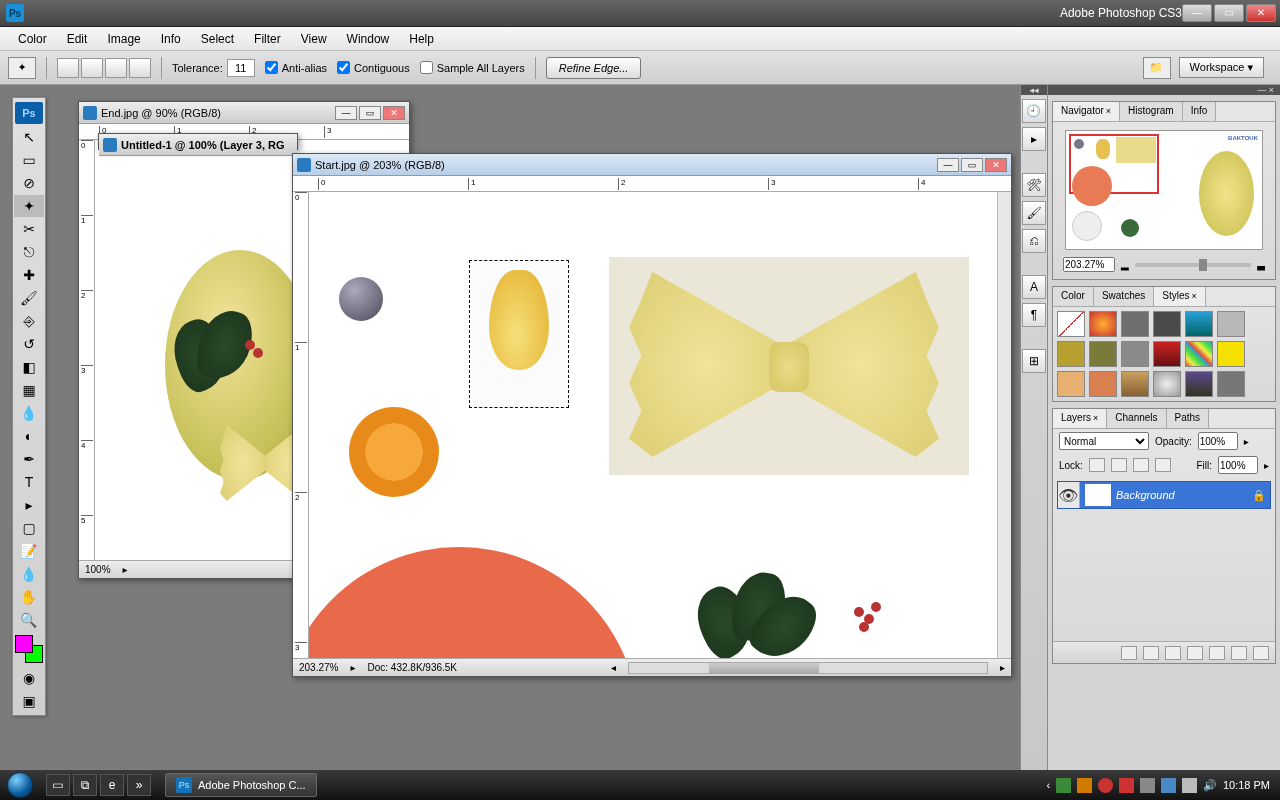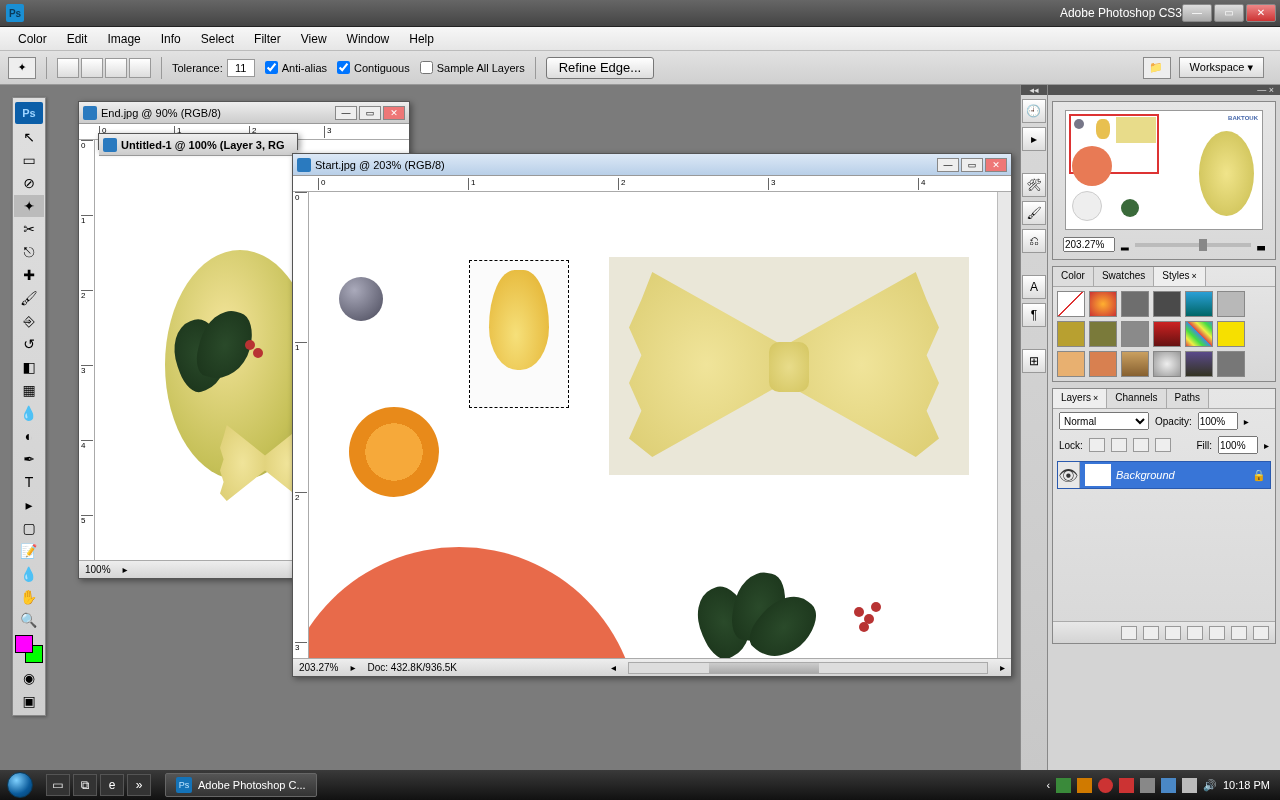--- a/index.html
+++ b/index.html
@@ -17,21 +17,21 @@
 .menubar { height: 24px; background: linear-gradient(#f7f7f7,#e6e6e6); display:flex; align-items:center; font-size:12px; padding-left:8px; border-bottom:1px solid #bbb;}
 .menubar span { padding: 3px 10px; cursor:pointer; }
 
 
 .optbar { height: 34px; background: linear-gradient(#e2e2e2,#cfcfcf); display:flex; align-items:center; font-size:11px; padding:0 8px; border-bottom:1px solid #999; gap:10px;}
 .optbar .tool-icon { width:28px; height:22px; border:1px solid #888; background:#eee; display:flex; align-items:center; justify-content:center;}
 .optbar .sep { width:1px; height:22px; background:#999; }
 .optbar .icon-btn { width:22px; height:20px; border:1px solid #999; background:linear-gradient(#fff,#ddd); cursor:pointer; display:inline-block;}
 .optbar label { display:flex; align-items:center; gap:4px; }
 .optbar input[type=text] { width:28px; height:18px; font-size:11px; text-align:center; border:1px solid #999;}
-.optbar button { height:22px; padding:0 12px; font-size:13px; border:1px solid #777; background:linear-gradient(#fff,#ddd); border-radius:3px; cursor:pointer;}
+.optbar button { height:22px; padding:0 12px; font-size:11px; border:1px solid #777; background:linear-gradient(#fff,#ddd); border-radius:3px; cursor:pointer;font-style:italic;}
 .workspace-pick { margin-left:auto; display:flex; align-items:center; gap:8px; padding-right:8px;}
 .workspace-pick .ws-btn { border:1px solid #888; padding:3px 10px; background:linear-gradient(#fff,#ddd); font-size:11px; cursor:pointer;}
 
 
 .workspace { position:absolute; top:85px; left:0; right:0; bottom:30px; background:#7b7b7b; }
 .toolbox { position:absolute; left:12px; top:12px; width:34px; background:linear-gradient(#dfdfdf,#cfcfcf); border:1px solid #888; padding:2px 0; box-shadow:1px 1px 3px rgba(0,0,0,.3);}
 .toolbox .tool { width:30px; height:22px; margin:1px auto; display:flex; align-items:center; justify-content:center; font-size:14px; cursor:pointer; position:relative;}
 .toolbox .tool.active { background:#bbb; }
 .toolbox .swatches { width:28px; height:28px; position:relative; margin:4px auto;}
 .toolbox .swatches .fg { position:absolute; width:18px; height:18px; top:0; left:0; background:#ff00ff; border:1px solid #000;}
@@ -321,20 +321,25 @@
       <div style="height:14px"></div>
       <div class="sbtn">A</div>
       <div class="sbtn">¶</div>
       <div style="height:14px"></div>
       <div class="sbtn">⊞</div>
     </div>
     <div class="panel-stack">
       <div style="height:10px;background:#535353;font-size:9px;color:#ddd;text-align:right;padding-right:6px;">— ×</div>
 
       <div class="panel">
+        <div class="tabs">
+          <div class="tab active"><span>Navigator</span><span class="x">×</span></div>
+          <div class="tab">Histogram</div>
+          <div class="tab">Info</div>
+        </div>
         <div class="body">
           <div class="nav-thumb">
             <div class="viewbox"></div>
             <div style="position:absolute;right:8px;top:20px;width:55px;height:85px;border-radius:50%;background:radial-gradient(#f0e48a,#c8bc4f)"></div>
             <div style="position:absolute;left:8px;top:8px;width:10px;height:10px;border-radius:50%;background:#778"></div>
             <div style="position:absolute;left:30px;top:8px;width:14px;height:20px;background:#e8c050;border-radius:40%"></div>
             <div style="position:absolute;left:50px;top:6px;width:40px;height:26px;background:#e8dc8a"></div>
             <div style="position:absolute;left:6px;top:35px;width:40px;height:40px;border-radius:50%;background:#e87a55"></div>
             <div style="position:absolute;left:6px;top:80px;width:30px;height:30px;border-radius:50%;background:#eee;border:1px solid #ccc"></div>
             <div style="position:absolute;left:55px;top:88px;width:18px;height:18px;border-radius:50%;background:#3a6a3a"></div>

